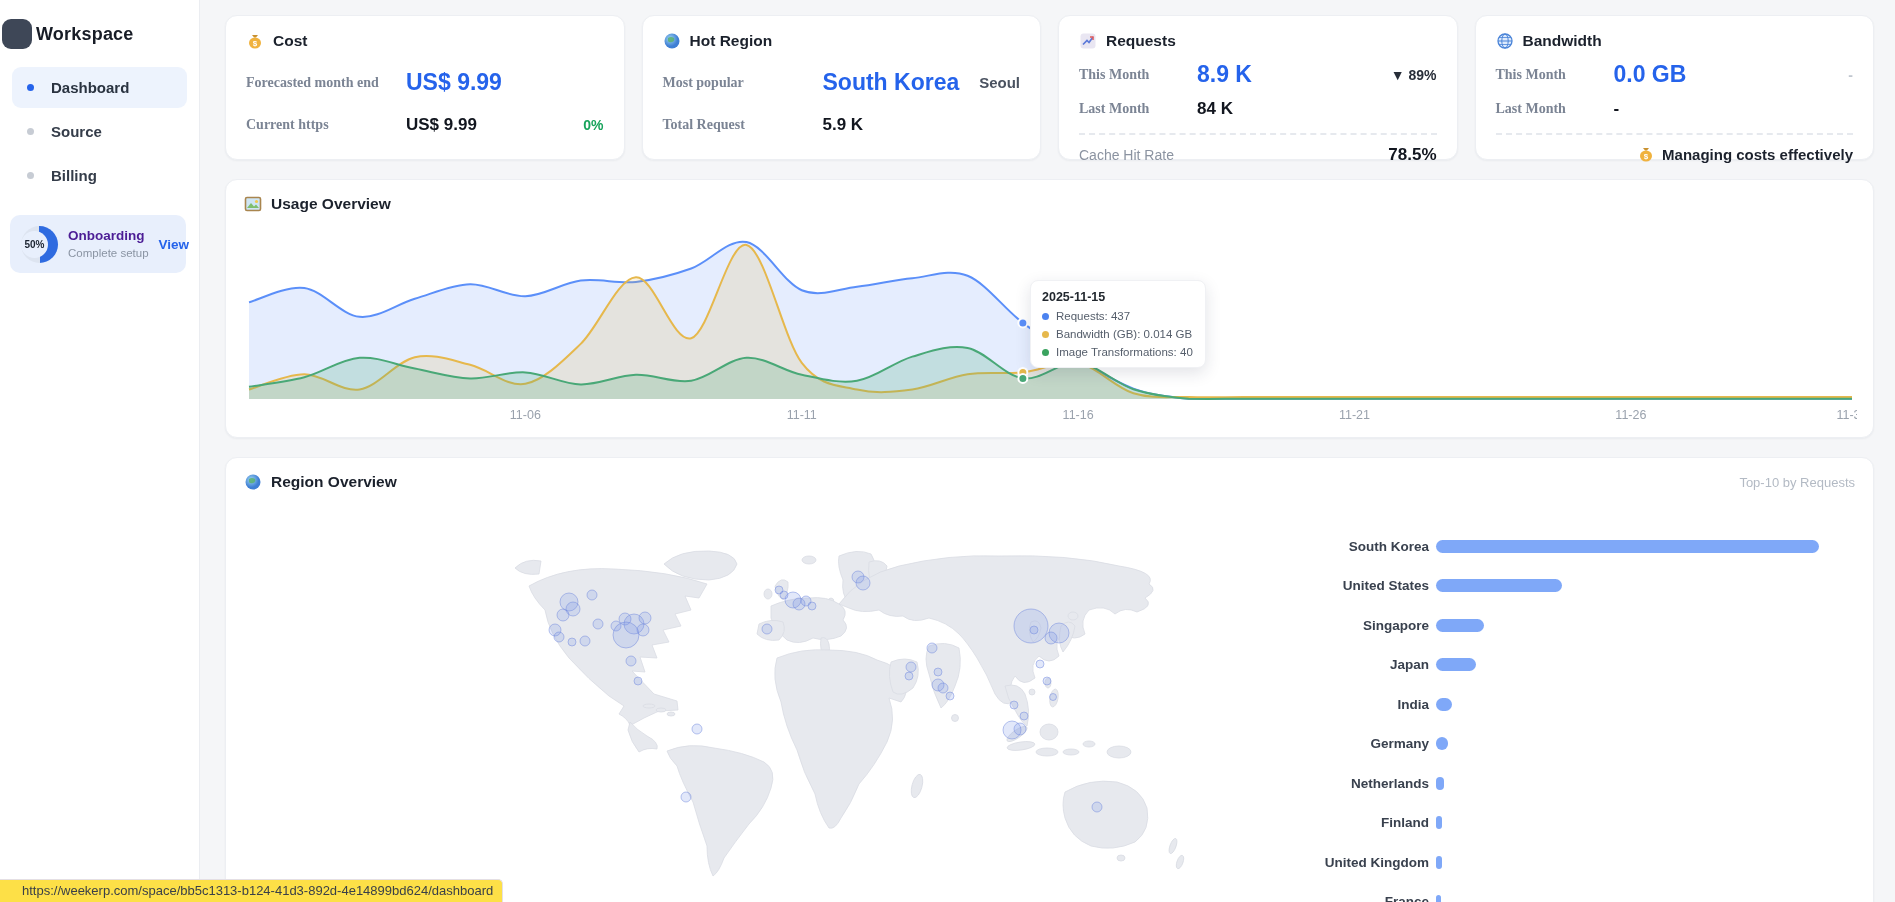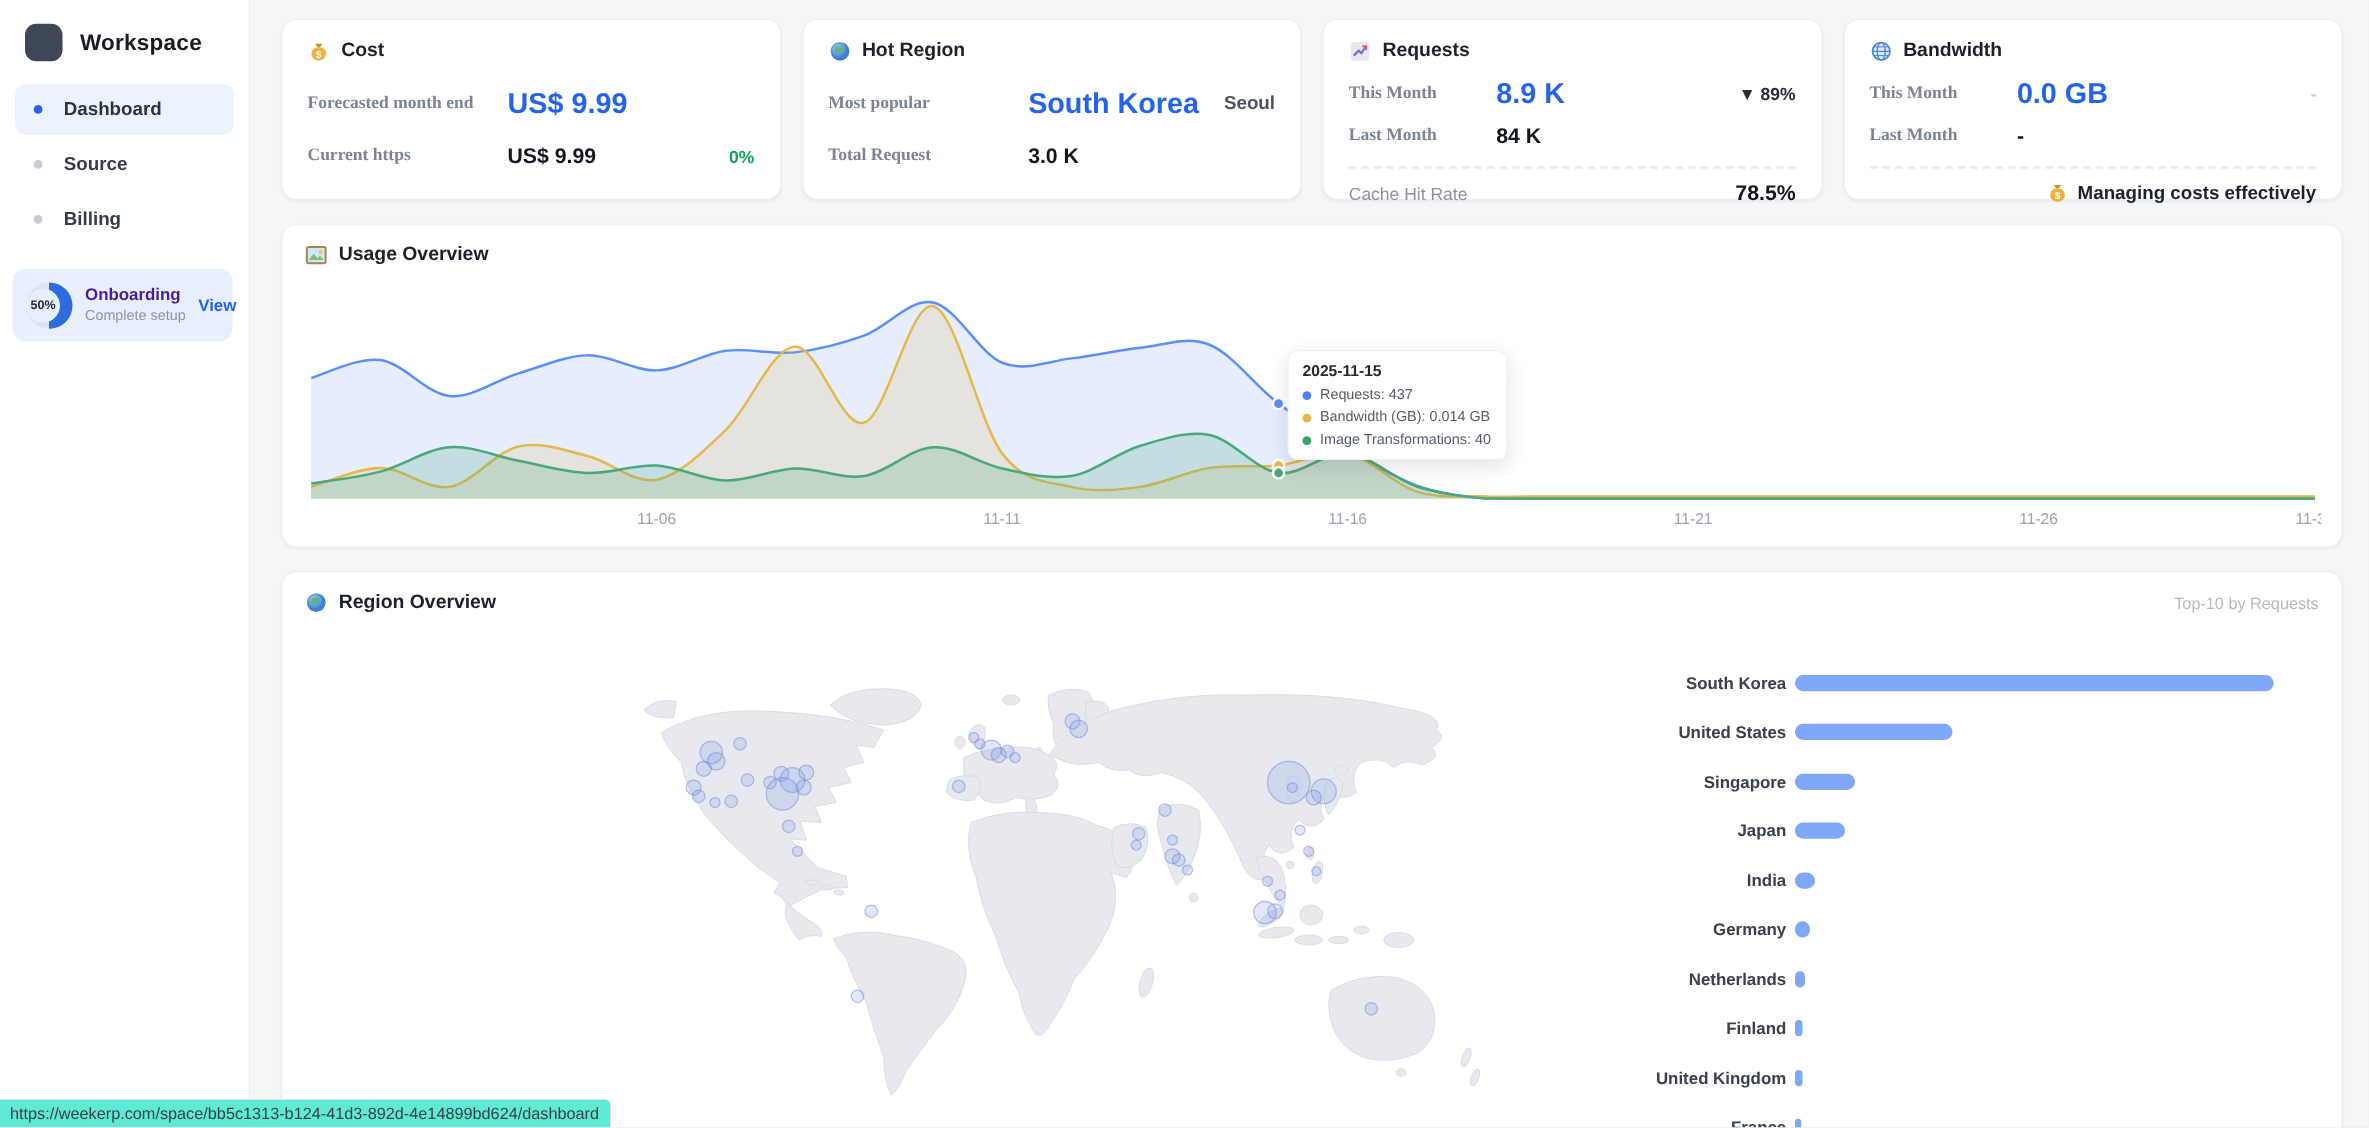--- a/index.html
+++ b/index.html
@@ -1,20 +1,20 @@
 <!DOCTYPE html>
 <html><head>
 <meta charset="utf-8">
 <style>
   html,body{margin:0;padding:0;background:#e9ebee;font-family:"Liberation Sans",sans-serif;}
   .screen{position:relative;width:1895px;height:902px;overflow:hidden;background:#f5f6f8;}
 
   
   .sidebar{position:absolute;left:0;top:0;width:200px;height:902px;background:#ffffff;border-right:1px solid #ebedf1;box-sizing:border-box;}
-  .ws-head{display:flex;align-items:center;gap:14px;padding:19px 12px 14px 20px;}
+  .ws-head{display:flex;align-items:center;gap:4px;padding:19px 12px 14px 2px;}
   .ws-logo{width:30px;height:30px;border-radius:9px;background:#3e4757;flex:none;}
   .ws-name{font-size:18px;font-weight:bold;color:#171c26;letter-spacing:.2px;}
   .nav{padding:4px 12px;}
   .nav-item{display:flex;align-items:center;gap:17px;padding:12px 15px;border-radius:9px;font-size:15px;font-weight:bold;color:#343c49;cursor:pointer;margin-bottom:3px;}
   .nav-item.active{background:#edf3fd;color:#2a3340;}
   .dot{width:7px;height:7px;border-radius:50%;background:#c7ccd4;flex:none;}
   .nav-item.active .dot{background:#2563eb;}
   .onboard{position:absolute;left:10px;top:215px;width:176px;height:58px;background:#e8effc;border-radius:10px;display:flex;align-items:center;padding:0 11px;box-sizing:border-box;gap:10px;}
   .ring{width:37px;height:37px;border-radius:50%;background:conic-gradient(from 180deg,#dde4f0 0 50%,#2f6be0 50% 100%);display:flex;align-items:center;justify-content:flex-start;flex:none;}
   .ring-inner{width:27px;height:27px;border-radius:50%;background:#e8effc;display:flex;align-items:center;justify-content:center;font-size:10px;font-weight:bold;color:#1b2330;}
@@ -62,21 +62,21 @@
   .bar-row{display:flex;align-items:center;height:20px;margin-bottom:19.5px;}
   .bar-label{width:219px;text-align:right;font-size:13.5px;font-weight:bold;color:#39414e;flex:none;}
   .bar{height:13px;border-radius:7px;margin-left:7px;}
 
   
   #map-svg{position:absolute;left:283px;top:88px;}
   .land{fill:#e7e9ee;stroke:#d9dce3;stroke-width:.8;}
   .bubble{fill:rgba(124,149,230,.22);stroke:rgba(113,138,222,.5);stroke-width:1;}
 
   
-  .urlbar{position:absolute;left:0;bottom:0;background:#5eead4;color:#3a4048;font-size:13px;padding:3px 9px 4px 8px;border:1px solid #e4dfe4;border-left:none;border-bottom:none;border-radius:0 5px 0 0;z-index:50;white-space:nowrap;}
+  .urlbar{position:absolute;left:0;bottom:0;background:#fde047;color:#3a4048;font-size:13px;padding:3px 9px 4px 22px;border:1px solid #e4dfe4;border-left:none;border-bottom:none;border-radius:0 5px 0 0;z-index:50;white-space:nowrap;}
 
   .icon16{width:18px;height:18px;flex:none;display:inline-block;}
 </style>
 </head>
 <body>
 
 <div class="screen">
 
   <div class="sidebar">
     <div class="ws-head">
@@ -145,21 +145,21 @@
         </svg>
         <span>Hot Region</span>
       </div>
       <div class="crow">
         <span class="lbl">Most popular</span>
         <span class="val-blue">South Korea</span>
         <span class="extra grayb">Seoul</span>
       </div>
       <div class="crow">
         <span class="lbl">Total Request</span>
-        <span class="val-dark">3.0 K</span>
+        <span class="val-dark">5.9 K</span>
       </div>
     </div>
 
     <div class="card tight">
       <div class="card-head">
         <svg class="icon16" viewBox="0 0 18 18">
           <rect x="1.5" y="1.5" width="15" height="15" rx="3" fill="#e9e6f2"></rect>
           <polyline points="4,12.5 8,8.5 10,10.5 14,5" fill="none" stroke="#5b79d8" stroke-width="1.7"></polyline>
           <polyline points="11,5 14,5 14,8" fill="none" stroke="#e05c5c" stroke-width="1.5"></polyline>
         </svg>

